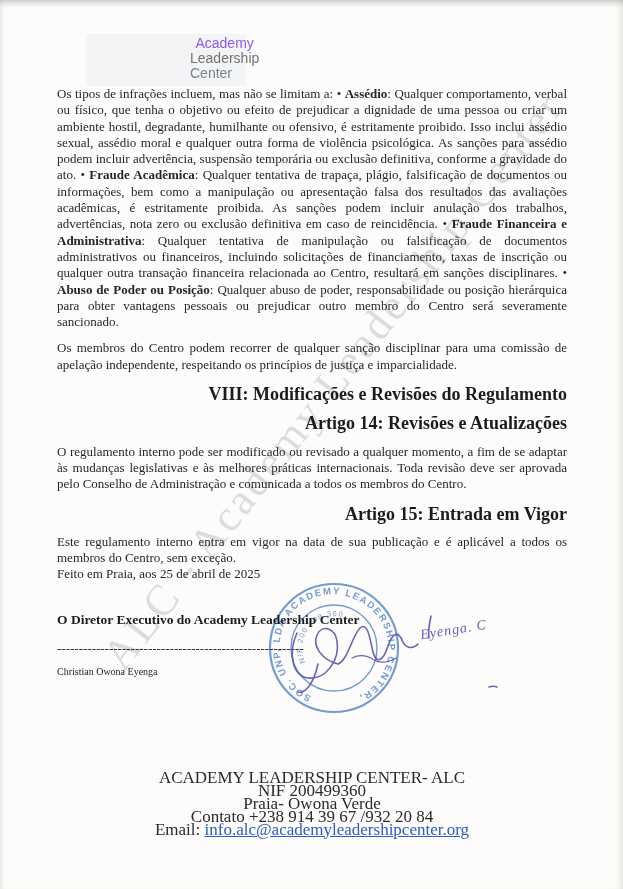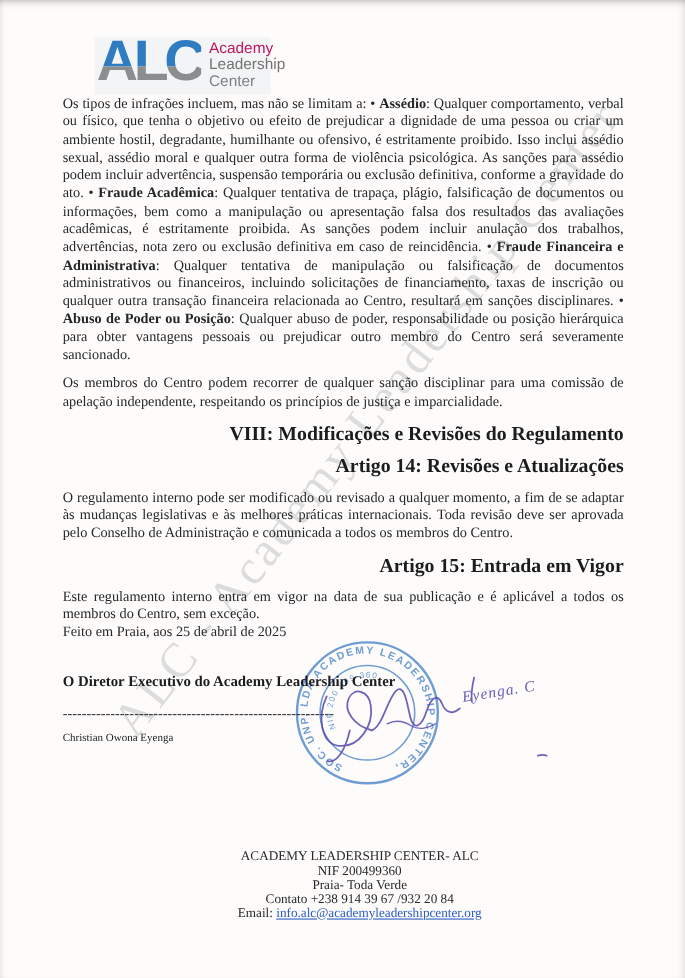--- a/index.html
+++ b/index.html
@@ -29,21 +29,21 @@
   .logo-bg{position:absolute;left:0;top:0;width:160px;height:52px;background:#e9ecf1;opacity:.55;}
   .acronym-wrap{position:absolute;left:2px;top:-6px;width:100px;height:56px;}
   .acronym{
     position:absolute;left:0;top:0;
     font-family:"Liberation Sans", sans-serif;font-weight:bold;
     font-size:52px;line-height:56px;letter-spacing:-4px;
   }
   .acronym.blue{color:#2f7cc0;clip-path:inset(0 0 42% 0);}
   .acronym.gray{color:#8b8d8f;clip-path:inset(58% 0 0 0);}
   .wordmark{position:absolute;left:104px;top:2px;font-family:"Liberation Sans", sans-serif;font-size:14px;line-height:15px;}
-  .wm-academy{color:#be185d;}
+  .wm-academy{color:#8b5cf6;text-align:center;}
   .wm-leadership{color:#737373;}
   .wm-center{color:#7c8288;}
   
   .content{
     position:absolute;left:57px;top:86px;width:510px;z-index:2;
     font-size:13px;line-height:16.3px;color:#26262a;
     text-align:justify;
   }
   .content p{margin:0;}
   .content .gap-s{margin-top:10px;}
@@ -61,38 +61,34 @@
   .stamp-svg{position:absolute;left:0;top:0;z-index:1;pointer-events:none;}
   .ink-svg{position:absolute;left:0;top:0;z-index:3;pointer-events:none;}
   .script{
     position:absolute;left:420px;top:622px;z-index:3;
     font-family:"Liberation Serif", serif;font-style:italic;
     font-size:14px;color:#5a4db0;transform:rotate(-9deg);
     letter-spacing:1px;opacity:.9;
   }
   
   .footer{
-    position:absolute;left:72px;top:772px;width:510px;z-index:2;
-    text-align:center;font-size:12px;line-height:12.9px;color:#2a2a2e;
+    position:absolute;left:57px;top:772px;width:510px;z-index:2;
+    text-align:center;font-size:17px;line-height:12.9px;color:#2a2a2e;
   }
   .footer a{color:#2b5cc5;text-decoration:underline;}
 </style>
 </head>
 <body>
 
 <div class="page">
 
   <div class="watermark">ALC - Academy Leadership Center</div>
 
   <div class="logo">
     <div class="logo-bg"></div>
-    <div class="acronym-wrap">
-      <span class="acronym blue">ALC</span>
-      <span class="acronym gray">ALC</span>
-    </div>
     <div class="wordmark">
       <div class="wm-academy">Academy</div>
       <div class="wm-leadership">Leadership</div>
       <div class="wm-center">Center</div>
     </div>
   </div>
 
   <svg class="stamp-svg" width="623" height="889" viewBox="0 0 623 889">
     <g opacity="0.82">
       <circle cx="334" cy="648" r="64" fill="none" stroke="#5288cc" stroke-width="2.2"></circle>
@@ -133,18 +129,18 @@
       <path d="M 431 616 C 429 625 428 632 429 638"></path>
       <path d="M 489 687 C 492 686 495 686 497 687"></path>
       <path d="M 352 658 C 360 654 368 656 374 660 C 381 664 390 662 396 658" stroke-width="1.2"></path>
     </g>
   </svg>
   <div class="script">Eyenga. C</div>
 
   <div class="footer">
     <div>ACADEMY LEADERSHIP CENTER- ALC</div>
     <div>NIF 200499360</div>
-    <div>Praia- Toda Verde</div>
+    <div>Praia- Owona Verde</div>
     <div>Contato +238 914 39 67 /932 20 84</div>
     <div><span>Email: </span><a href="#">info.alc@academyleadershipcenter.org</a></div>
   </div>
 
 </div>
 
 </body></html>

